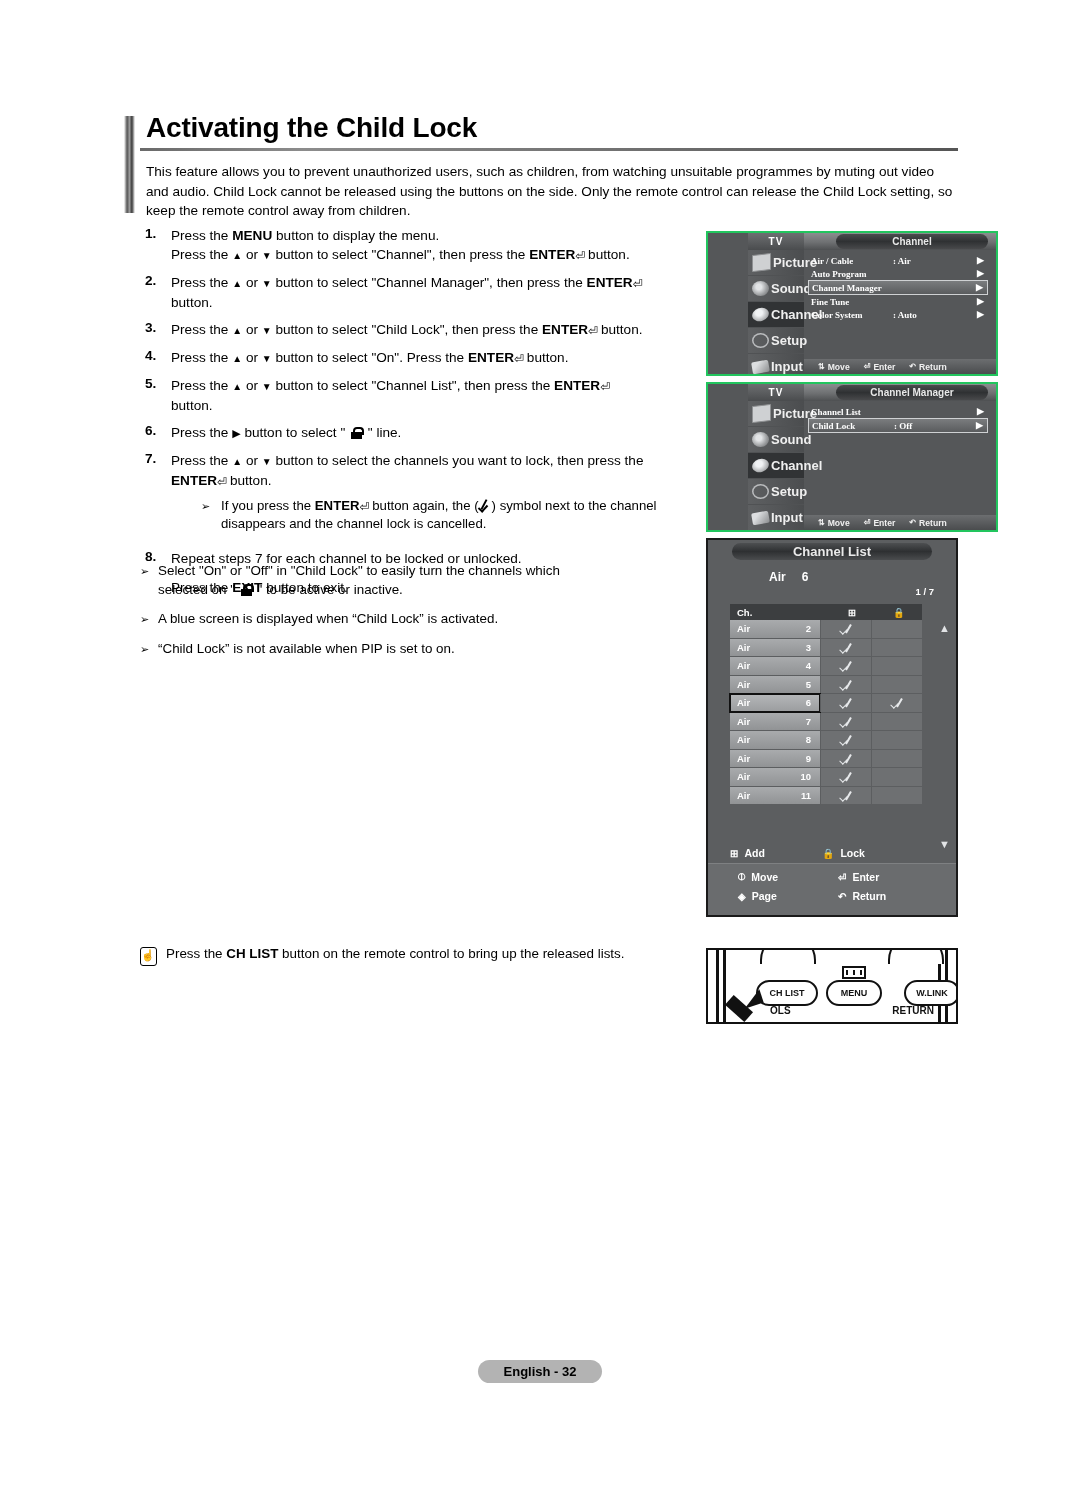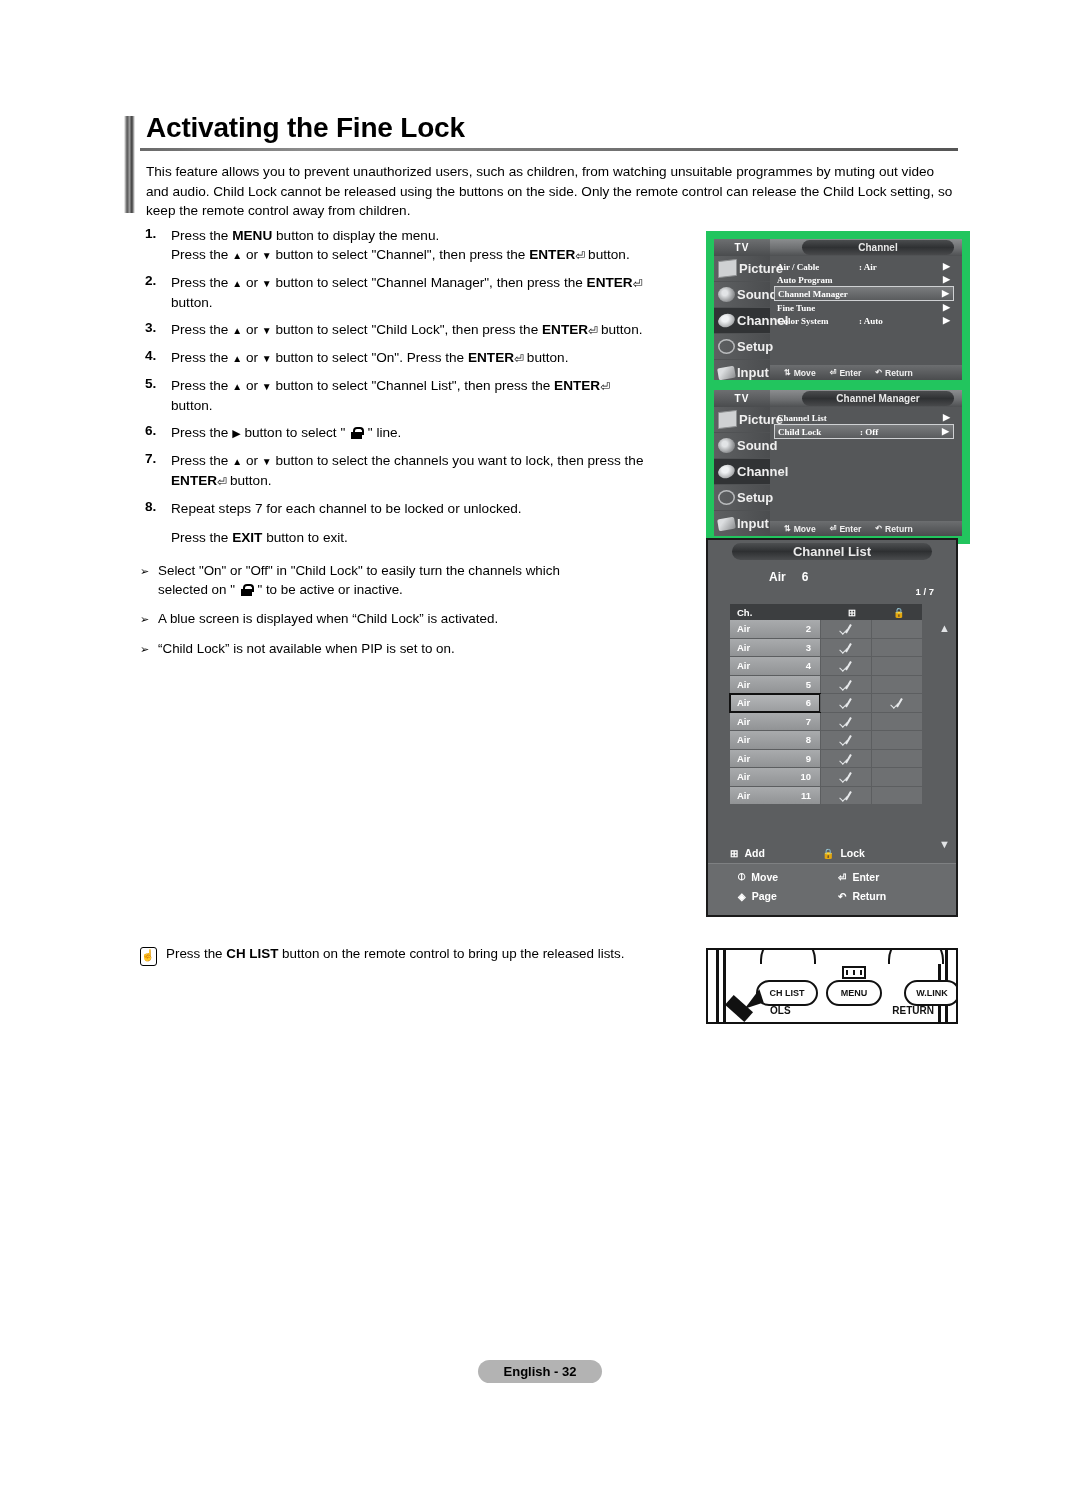--- a/index.html
+++ b/index.html
@@ -122,25 +122,26 @@
     margin-right: 9px; margin-top: 1px;
     position: relative; font-size: 10px; line-height: 15px;
     text-align: center; overflow: hidden;
   }
   .hand-icon::before { content: "\261D"; font-size: 11px; }
 
   
   .tvpanel {
     position: absolute;
     background: #555759;
-    border: 8px solid #22c55e;
+    border: 2px solid #22c55e;
     overflow: hidden;
     font-size: 9.2px;
     color: #ffffff;
     font-weight: bold;
+    padding-left: 40px;
   }
   #panel-channel { left: 706px; top: 231px; width: 248px; height: 141px; }
   #panel-manager { left: 706px; top: 382px; width: 248px; height: 146px; }
 
   .tv-topbar {
     position: relative; height: 17px;
     background: linear-gradient(to bottom, #8b8d8f 0%, #6e7072 55%, #4e5052 100%);
   }
   .tv-label {
     position: absolute; left: 0; top: 0; width: 56px; height: 17px;
@@ -407,21 +408,21 @@
     display: flex; align-items: center; justify-content: center;
     font-size: 13px; font-weight: bold; color: #000;
   }
 </style>
 </head>
 <body>
 
 <div class="page-wrap">
 
   <div class="left-bar"></div>
-  <div class="title">Activating the Fine Lock</div>
+  <div class="title">Activating the Child Lock</div>
   <div class="title-rule"></div>
   <div class="intro">This feature allows you to prevent unauthorized users, such as children, from watching unsuitable programmes by muting out video and audio. Child Lock cannot be released using the buttons on the side. Only the remote control can release the Child Lock setting, so keep the remote control away from children.</div>
 
   <div class="steps">
 
     <div class="step">
       <div class="step-num">1.</div>
       <div class="step-body">
         <span class="ln">
           <span>Press the </span><b>MENU</b><span> button to display the menu.</span>
@@ -481,20 +482,27 @@
 
     <div class="step">
       <div class="step-num">7.</div>
       <div class="step-body">
         <span class="ln">
           <span>Press the </span><span class="tri-up"></span><span> or </span><span class="tri-dn"></span><span> button to select the channels you want to lock, then press the </span>
         </span>
         <span class="ln">
           <b>ENTER</b><span class="enter-glyph">⏎</span><span> button.</span>
         </span>
+        <div class="subnote">
+          <span class="arrow-bullet"></span>
+          <span>
+            <span>If you press the </span><b>ENTER</b><span class="enter-glyph">⏎</span><span> button again, the (</span><span class="check-glyph"></span><span>) symbol next to the channel</span><br>
+            <span>disappears and the channel lock is cancelled.</span>
+          </span>
+        </div>
       </div>
     </div>
 
     <div class="step">
       <div class="step-num">8.</div>
       <div class="step-body">
         <span class="ln" style="margin-bottom:10px;">Repeat steps 7 for each channel to be locked or unlocked.</span>
         <span class="ln">
           <span>Press the </span><b>EXIT</b><span> button to exit.</span>
         </span>

